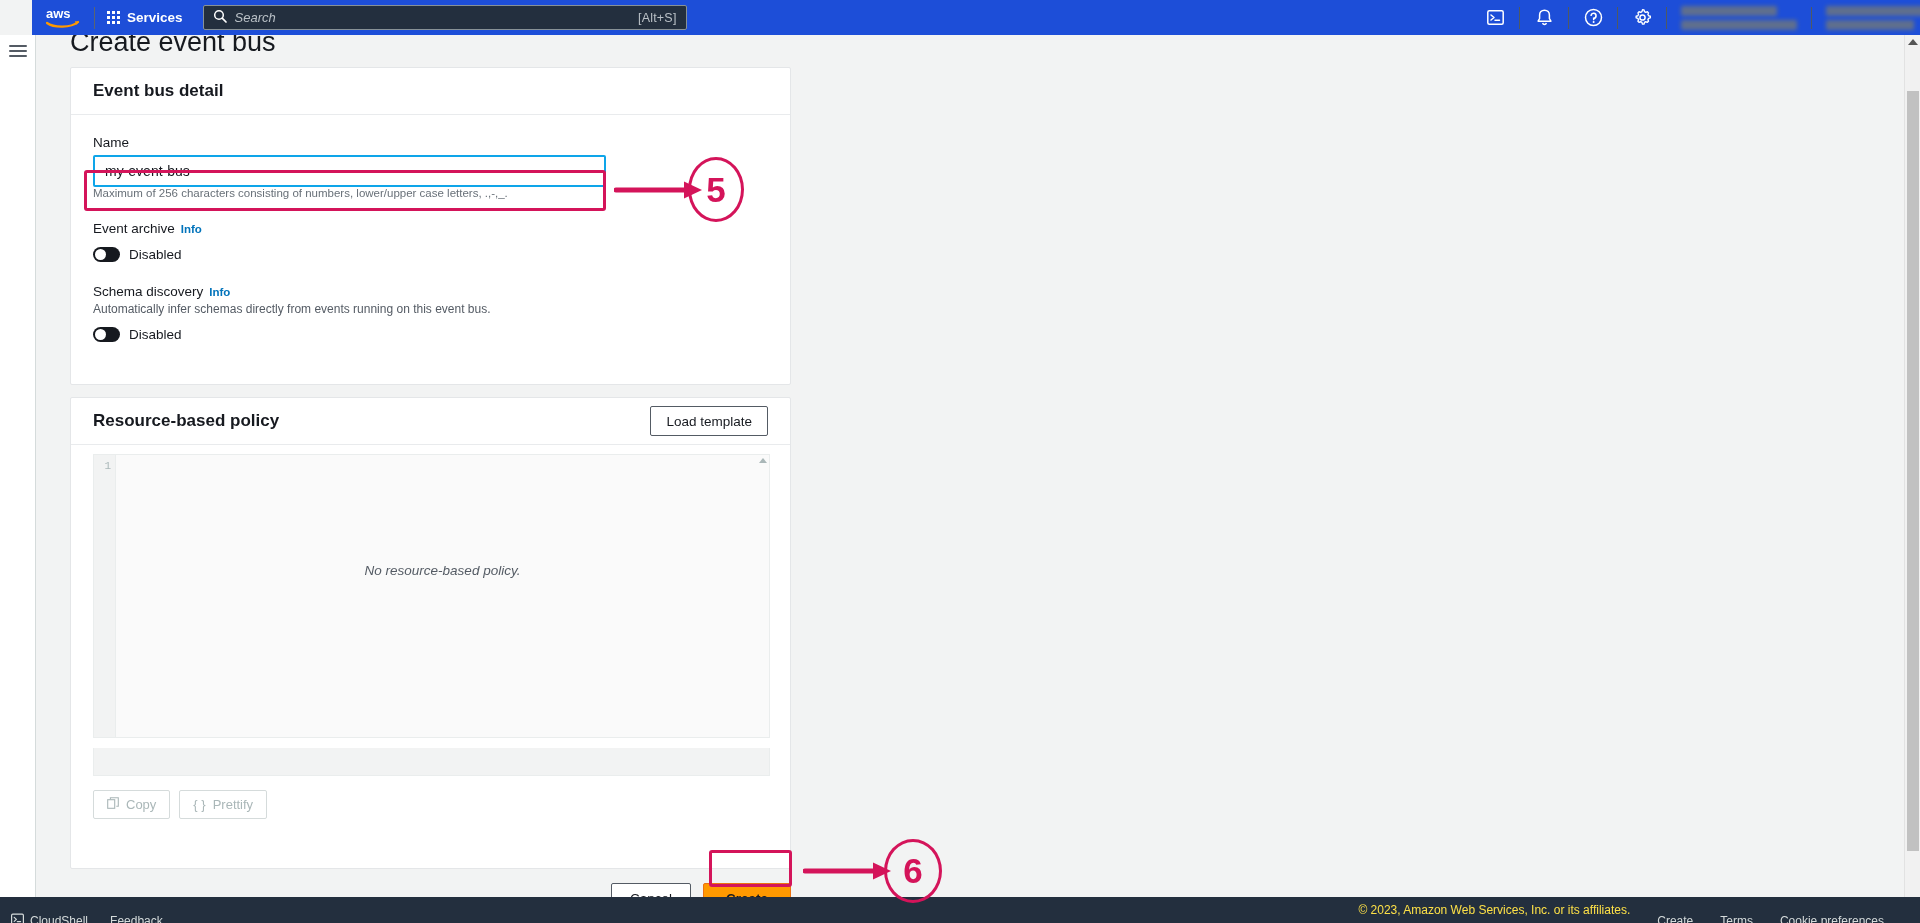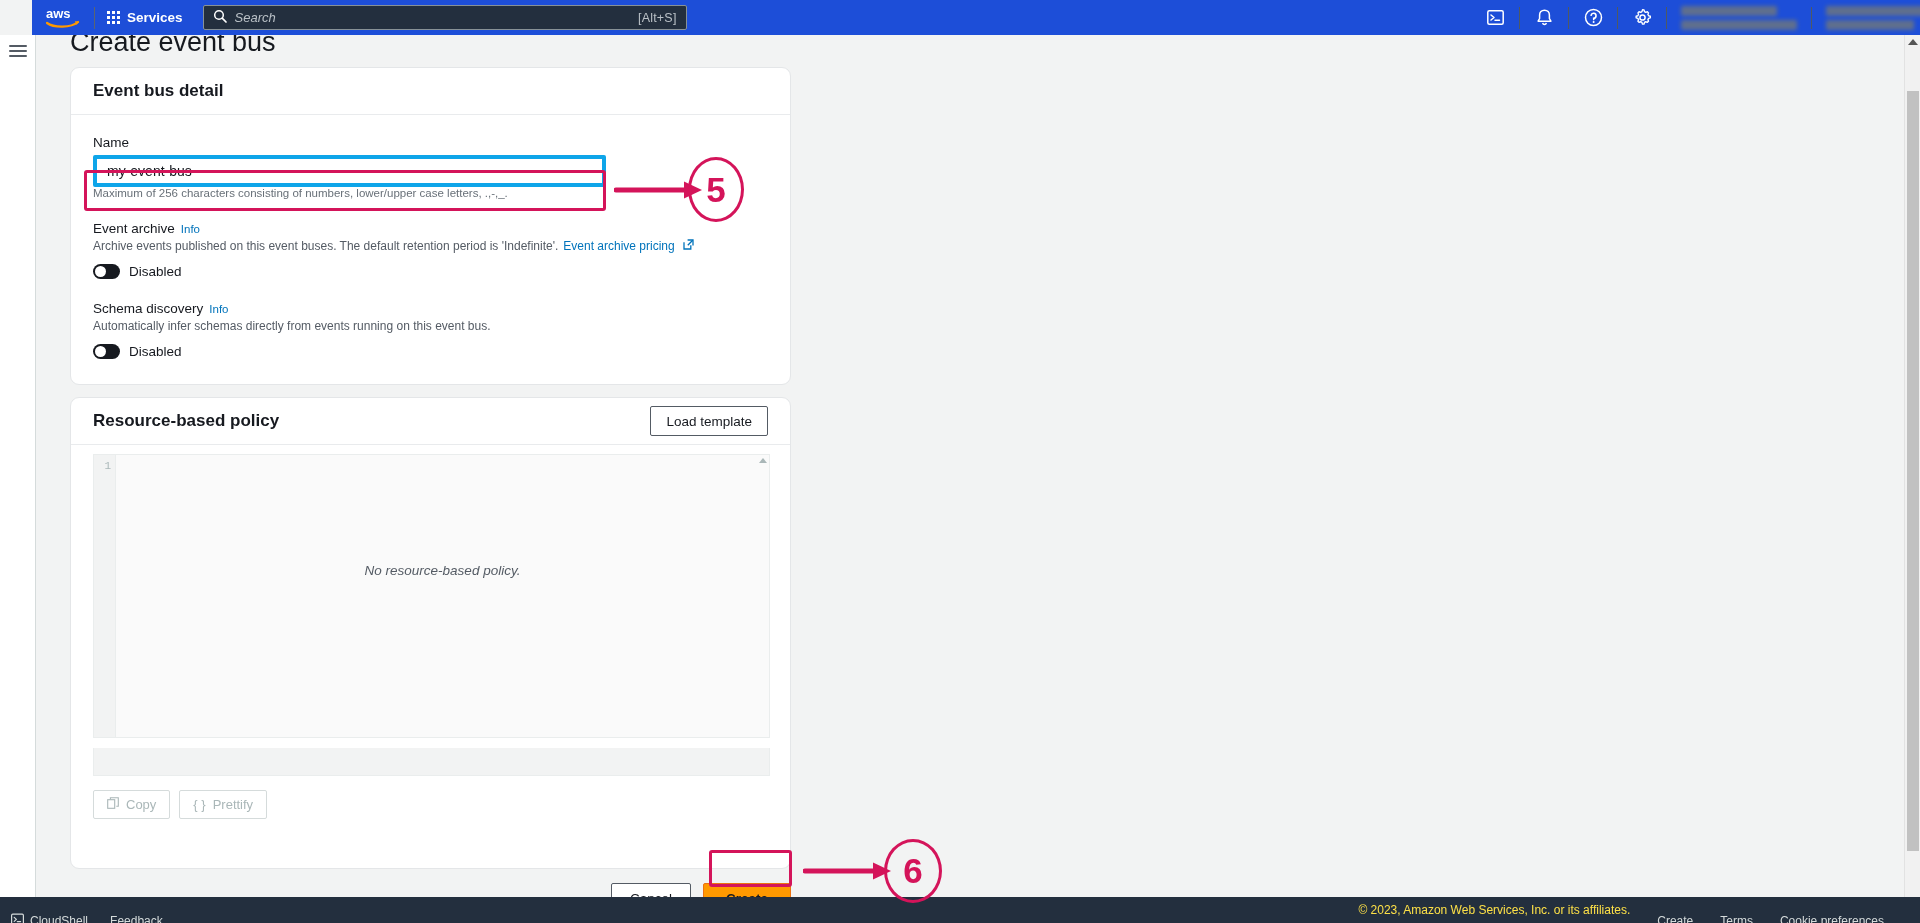--- a/index.html
+++ b/index.html
@@ -70,42 +70,42 @@
     position:absolute; left:36px; top:35px; width:1884px; height:888px;
     background:#f2f3f3; overflow:hidden;
   }
   #page-title {
     position:absolute; left:34px; top:-8px;
     font-size:27px; color:#16191f; font-weight:400; white-space:nowrap;
   }
 
   .card {
     position:absolute; left:34px; width:721px;
-    background:#fff; border:1px solid #e4e6e8; border-radius:9px;
+    background:#fff; border:1px solid #e4e6e8; border-radius:2px;
   }
   #card-detail { top:32px; height:318px; }
   #card-policy { top:362px; height:472px; }
 
   .card-head {
     height:47px; border-bottom:1px solid #e9ebed;
     display:flex; align-items:center; padding:0 22px;
   }
   .card-title { font-size:17px; font-weight:700; color:#16191f; }
   .card-body { padding: 20px 22px 0 22px; }
 
   .field-label { font-size:13.5px; color:#16191f; margin-bottom:5px; }
   #name-input {
-    width:513px; height:32px; border:4px solid #0ea5e9; border-radius:2px;
+    width:513px; height:32px; border:2px solid #0ea5e9; border-radius:2px;
     padding:0 10px; font-size:14px; color:#16191f; outline:none;
     font-family:"Liberation Sans", sans-serif; background:#fff;
   }
   .hint { font-size:11.5px; color:#687078; margin-top:0; }
 
   .sub-label { font-size:13.5px; color:#16191f; margin-top:22px; display:flex; align-items:baseline; gap:6px; }
-  .info-link { color:#0073bb; font-size:11.5px; font-weight:400; cursor:pointer; }
+  .info-link { color:#0073bb; font-size:11.5px; font-weight:700; cursor:pointer; }
   .sub-desc { font-size:12px; color:#545b64; margin-top:3px; display:flex; align-items:center; gap:5px; flex-wrap:wrap;}
   .ext-link { color:#0073bb; cursor:pointer; }
   .ext-icon { display:inline-block; vertical-align:-2px; margin-left:3px; }
 
   .toggle-row { display:flex; align-items:center; gap:9px; margin-top:11px; cursor:pointer; }
   .toggle {
     width:27px; height:15px; border-radius:8px; background:#16191f;
     position:relative; flex:0 0 auto;
   }
   .toggle .knob {
@@ -312,31 +312,20 @@
       <div class="card-title">Event bus detail</div>
     </div>
     <div class="card-body">
       <div class="field-label">Name</div>
       <input id="name-input" value="my-event-bus" style="">
       <div class="hint">Maximum of 256 characters consisting of numbers, lower/upper case letters, .,-,_.</div>
 
       <div class="sub-label">
         <span>Event archive</span>
         <span class="info-link">Info</span>
-      </div>
-      <div class="sub-desc">
-        <span>Archive events published on this event buses. The default retention period is 'Indefinite'.</span>
-        <span class="ext-link">Event archive pricing</span>
-        <span class="ext-icon">
-          <svg width="11" height="11" viewBox="0 0 11 11">
-            <path d="M1 3.2 V10 H7.8 V6.2" stroke="#0073bb" stroke-width="1.3" fill="none"></path>
-            <path d="M4.6 1 H10 V6.4" stroke="#0073bb" stroke-width="1.3" fill="none"></path>
-            <line x1="4.8" y1="6.2" x2="9.7" y2="1.3" stroke="#0073bb" stroke-width="1.3"></line>
-          </svg>
-        </span>
       </div>
       <div class="toggle-row">
         <span class="toggle">
             <span class="knob"></span>
           </span>
         <span class="toggle-label">Disabled</span>
       </div>
 
       <div class="sub-label">
         <span>Schema discovery</span>

